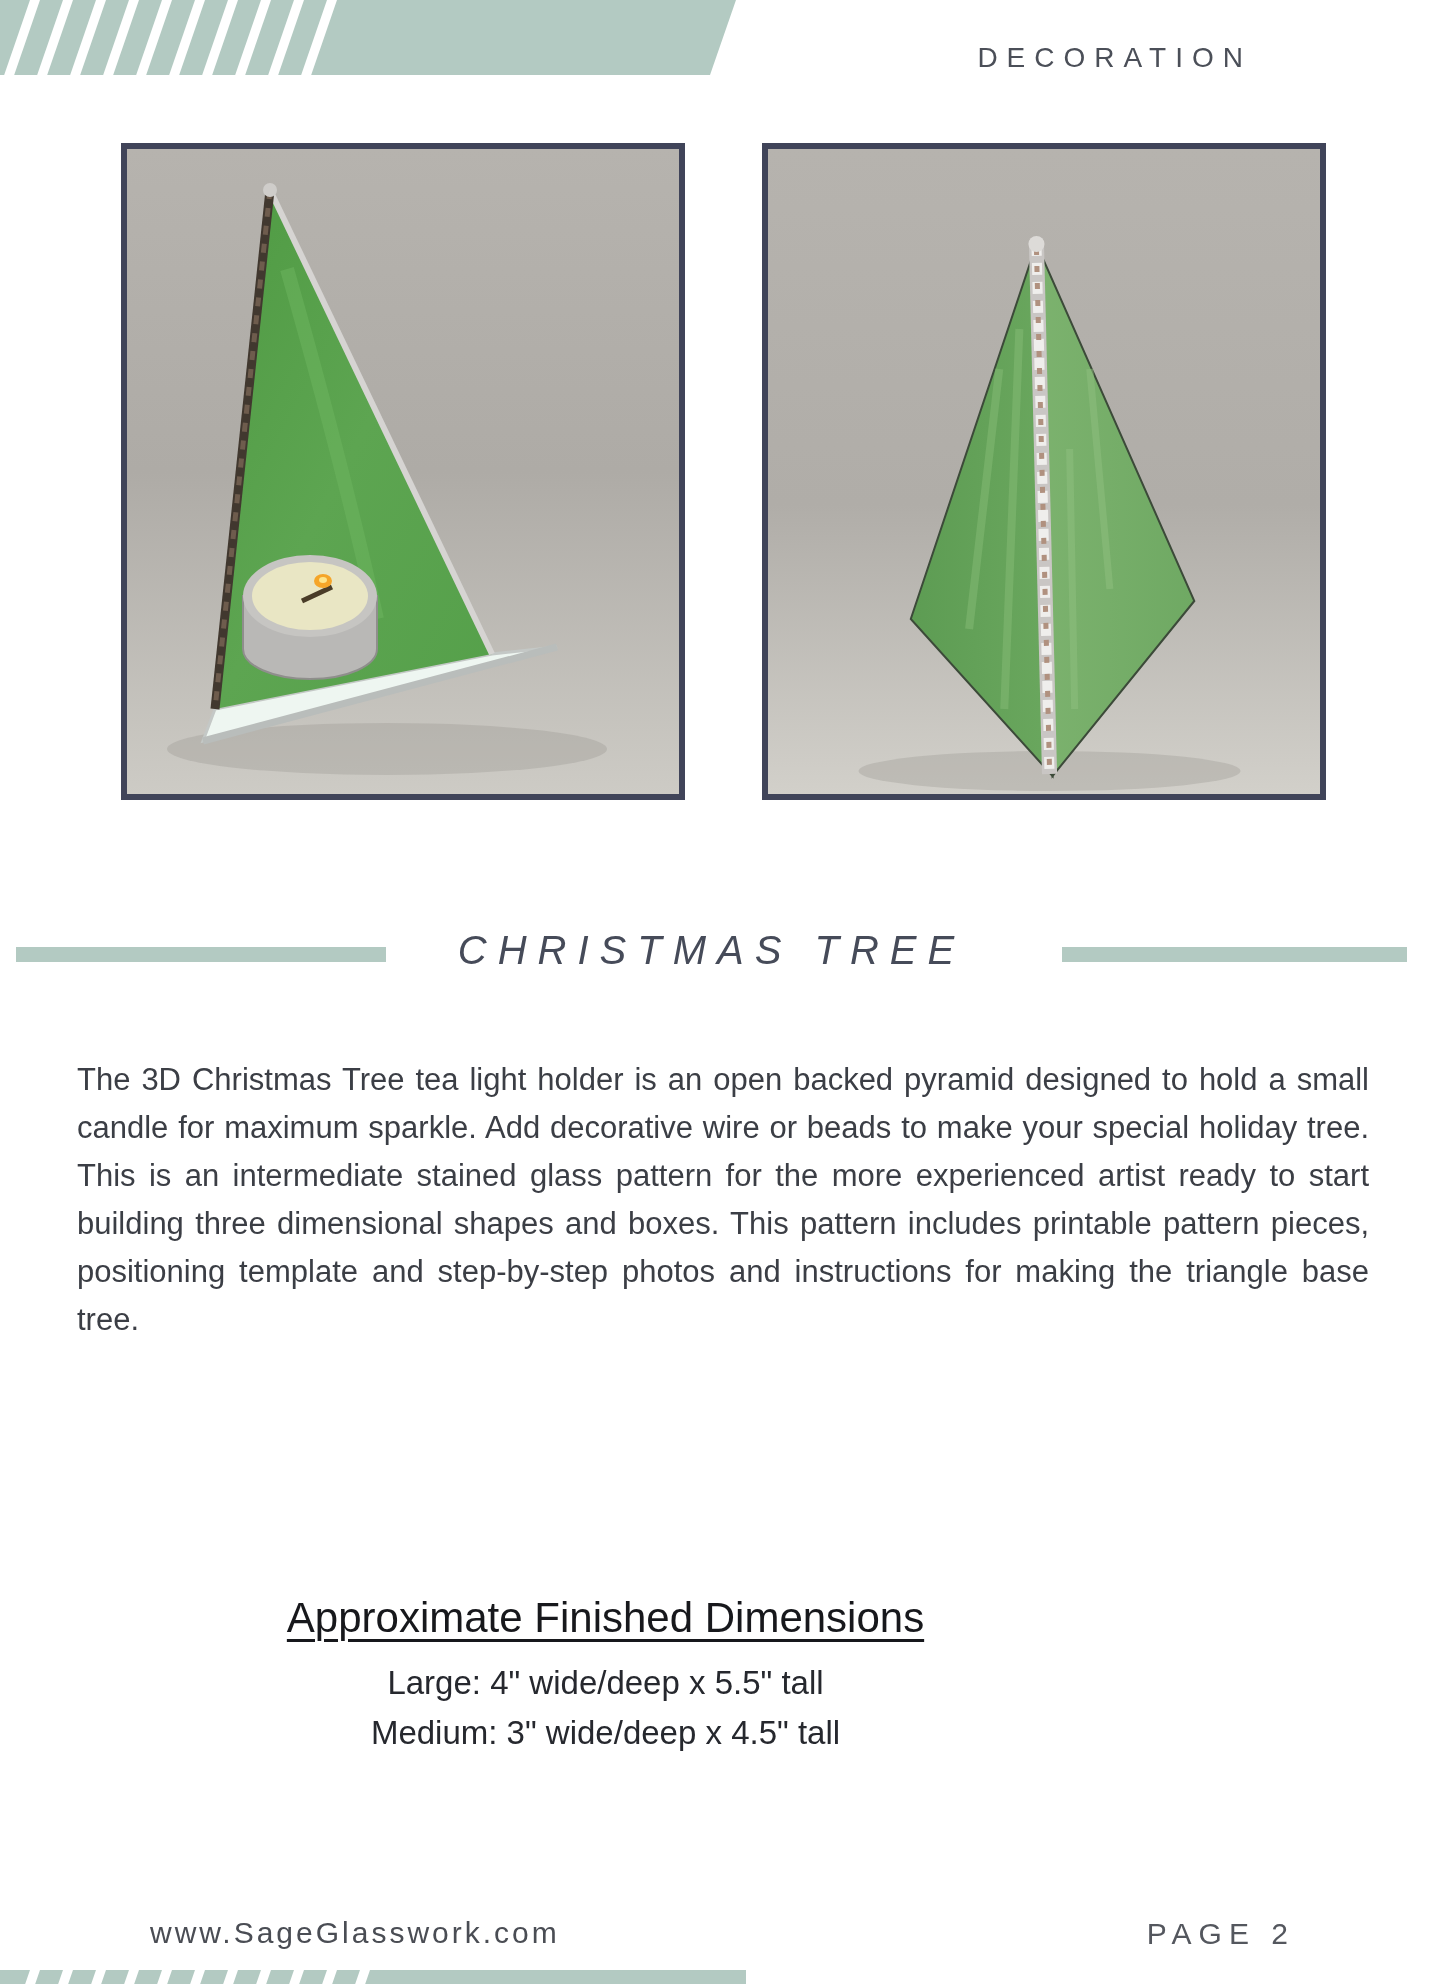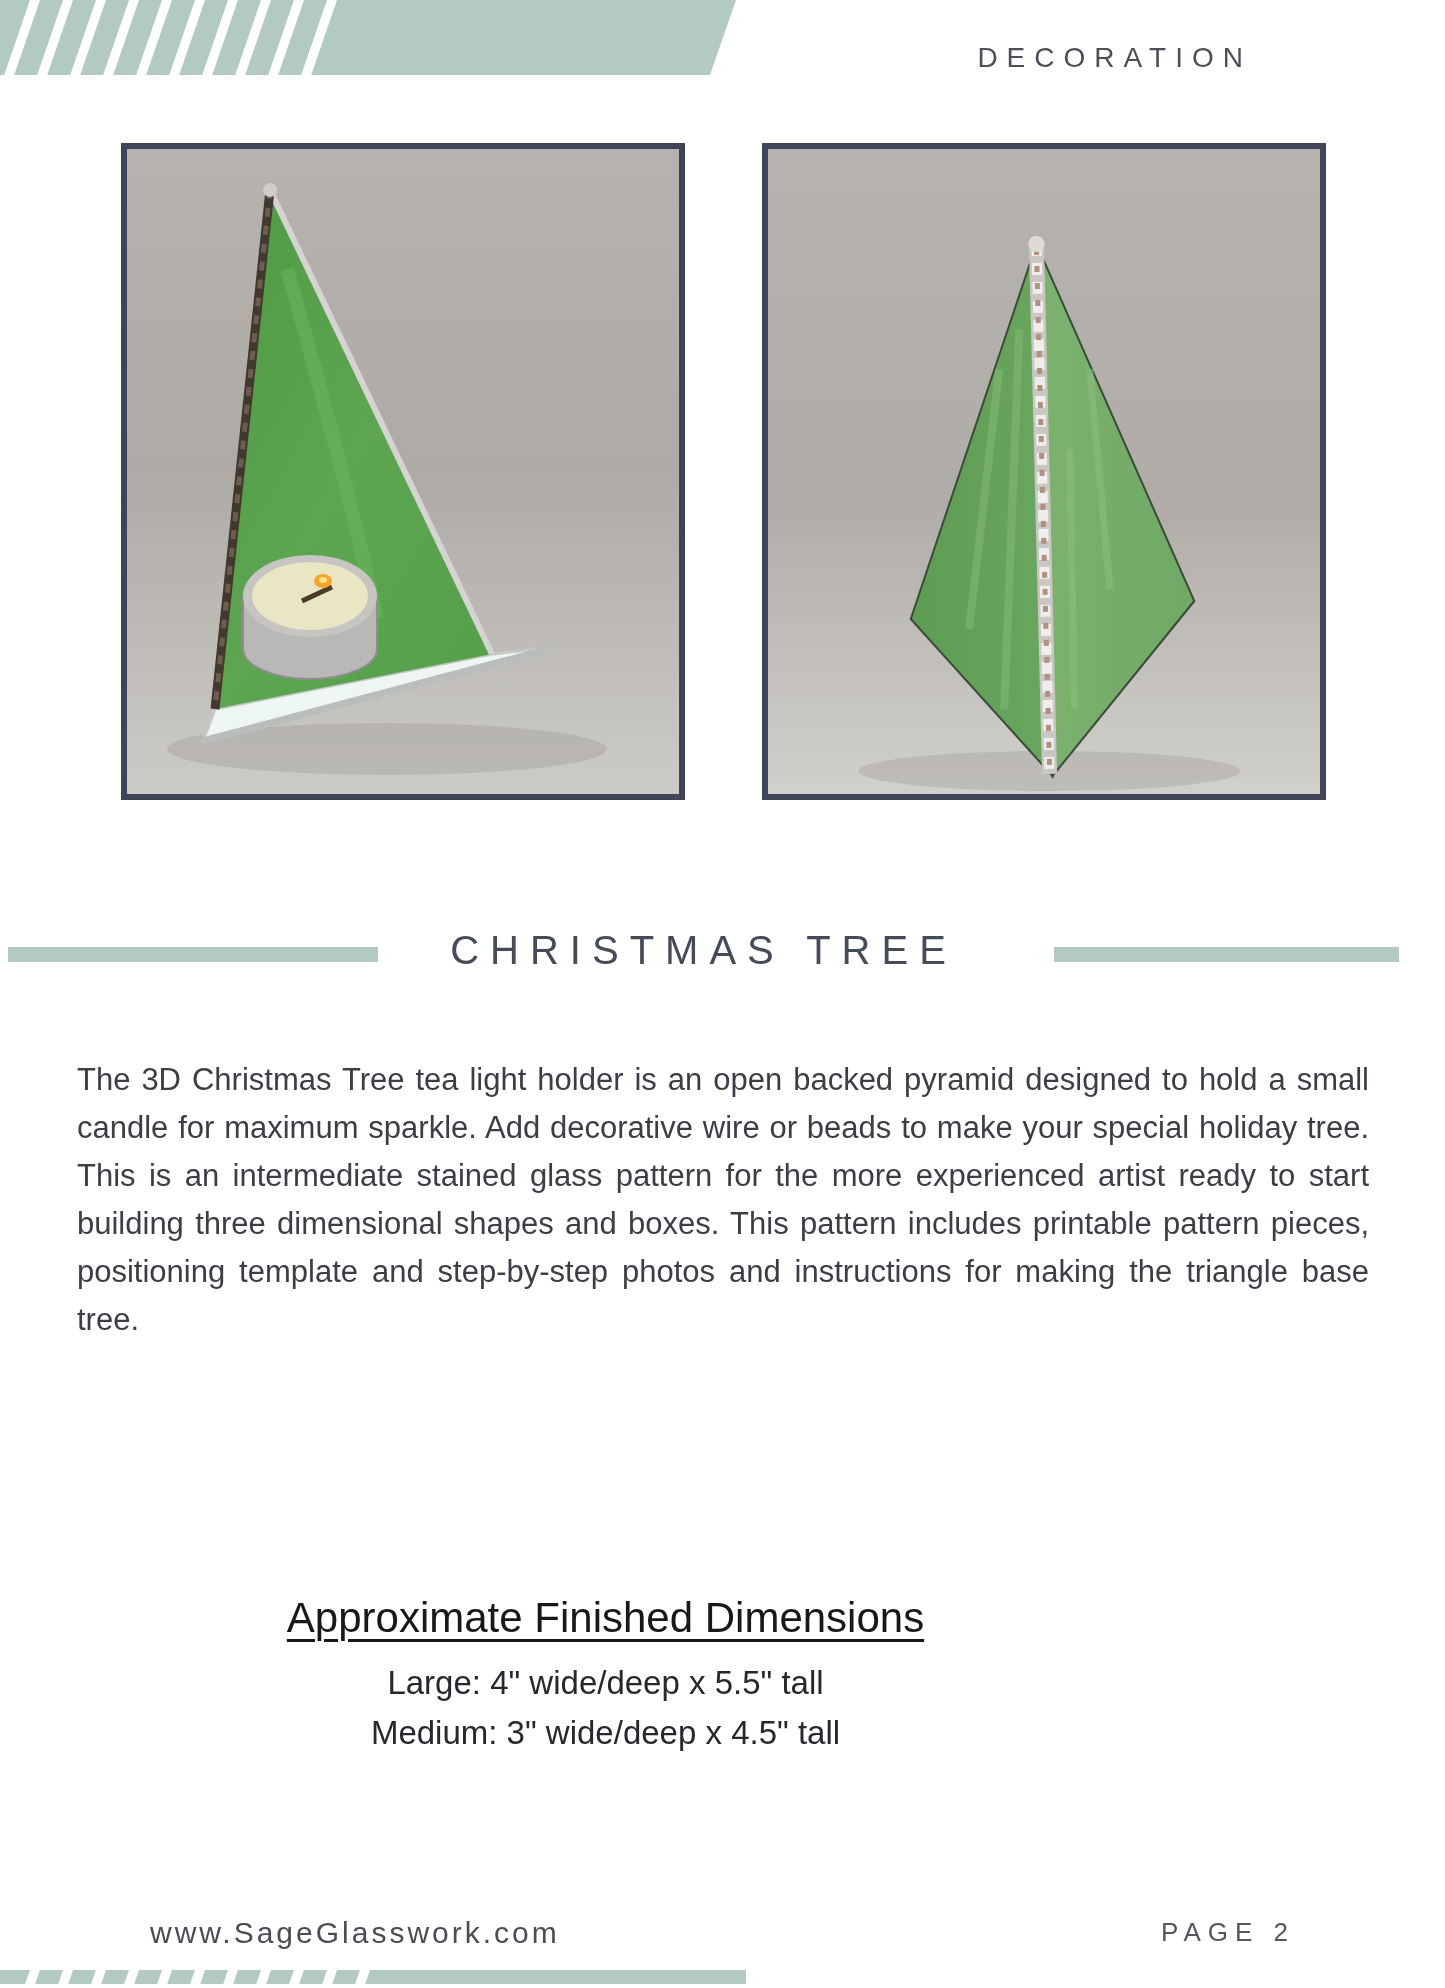--- a/index.html
+++ b/index.html
@@ -23,21 +23,21 @@
     top:143px;width:564px;height:657px;box-sizing:border-box;
     border:6px solid var(--photo-border,#404459);
     background:linear-gradient(180deg,#b7b4af 0%,#aeaba6 45%,#cbc9c3 100%);
     overflow:hidden;
   }
   .photo-left{left:121px;}
   .photo-right{left:762px;}
   .photo svg{display:block;width:100%;height:100%;}
 
   
-  .title-row{top:928px;left:8px;width:1391px;height:48px;}
+  .title-row{top:928px;left:16px;width:1391px;height:48px;font-style:italic;}
   .title{
     position:absolute;left:0;right:0;top:0;text-align:center;
     font-size:40px;letter-spacing:11px;color:var(--title-text,#464b59);
     font-weight:400;white-space:nowrap;
   }
   .title-rule{position:absolute;top:19px;height:15px;background:var(--sage,#b3cac2);}
   .title-rule-left{left:0;width:370px;}
   .title-rule-right{left:1046px;right:0;}
 
   
@@ -57,21 +57,21 @@
     margin:0 0 16px 0;
   }
   .dims-line{font-size:33px;line-height:50px;color:var(--dims-text,#26282e);margin:0;}
 
   
   .footer-site{
     top:1916px;left:150px;font-size:30px;letter-spacing:3px;font-weight:300;
     color:var(--footer-text,#4a4d54);white-space:nowrap;
   }
   .footer-page{
-    top:1917px;right:150px;font-size:26px;letter-spacing:7px;
+    top:1917px;right:150px;font-size:30px;letter-spacing:7px;
     color:var(--page-num-text,#54575e);white-space:nowrap;
   }
 
   .bottom-band{left:0;bottom:0;}
 </style>
 </head>
 <body>
 
 <div class="abs top-band">
   <svg width="760" height="75" viewBox="0 0 760 75">

